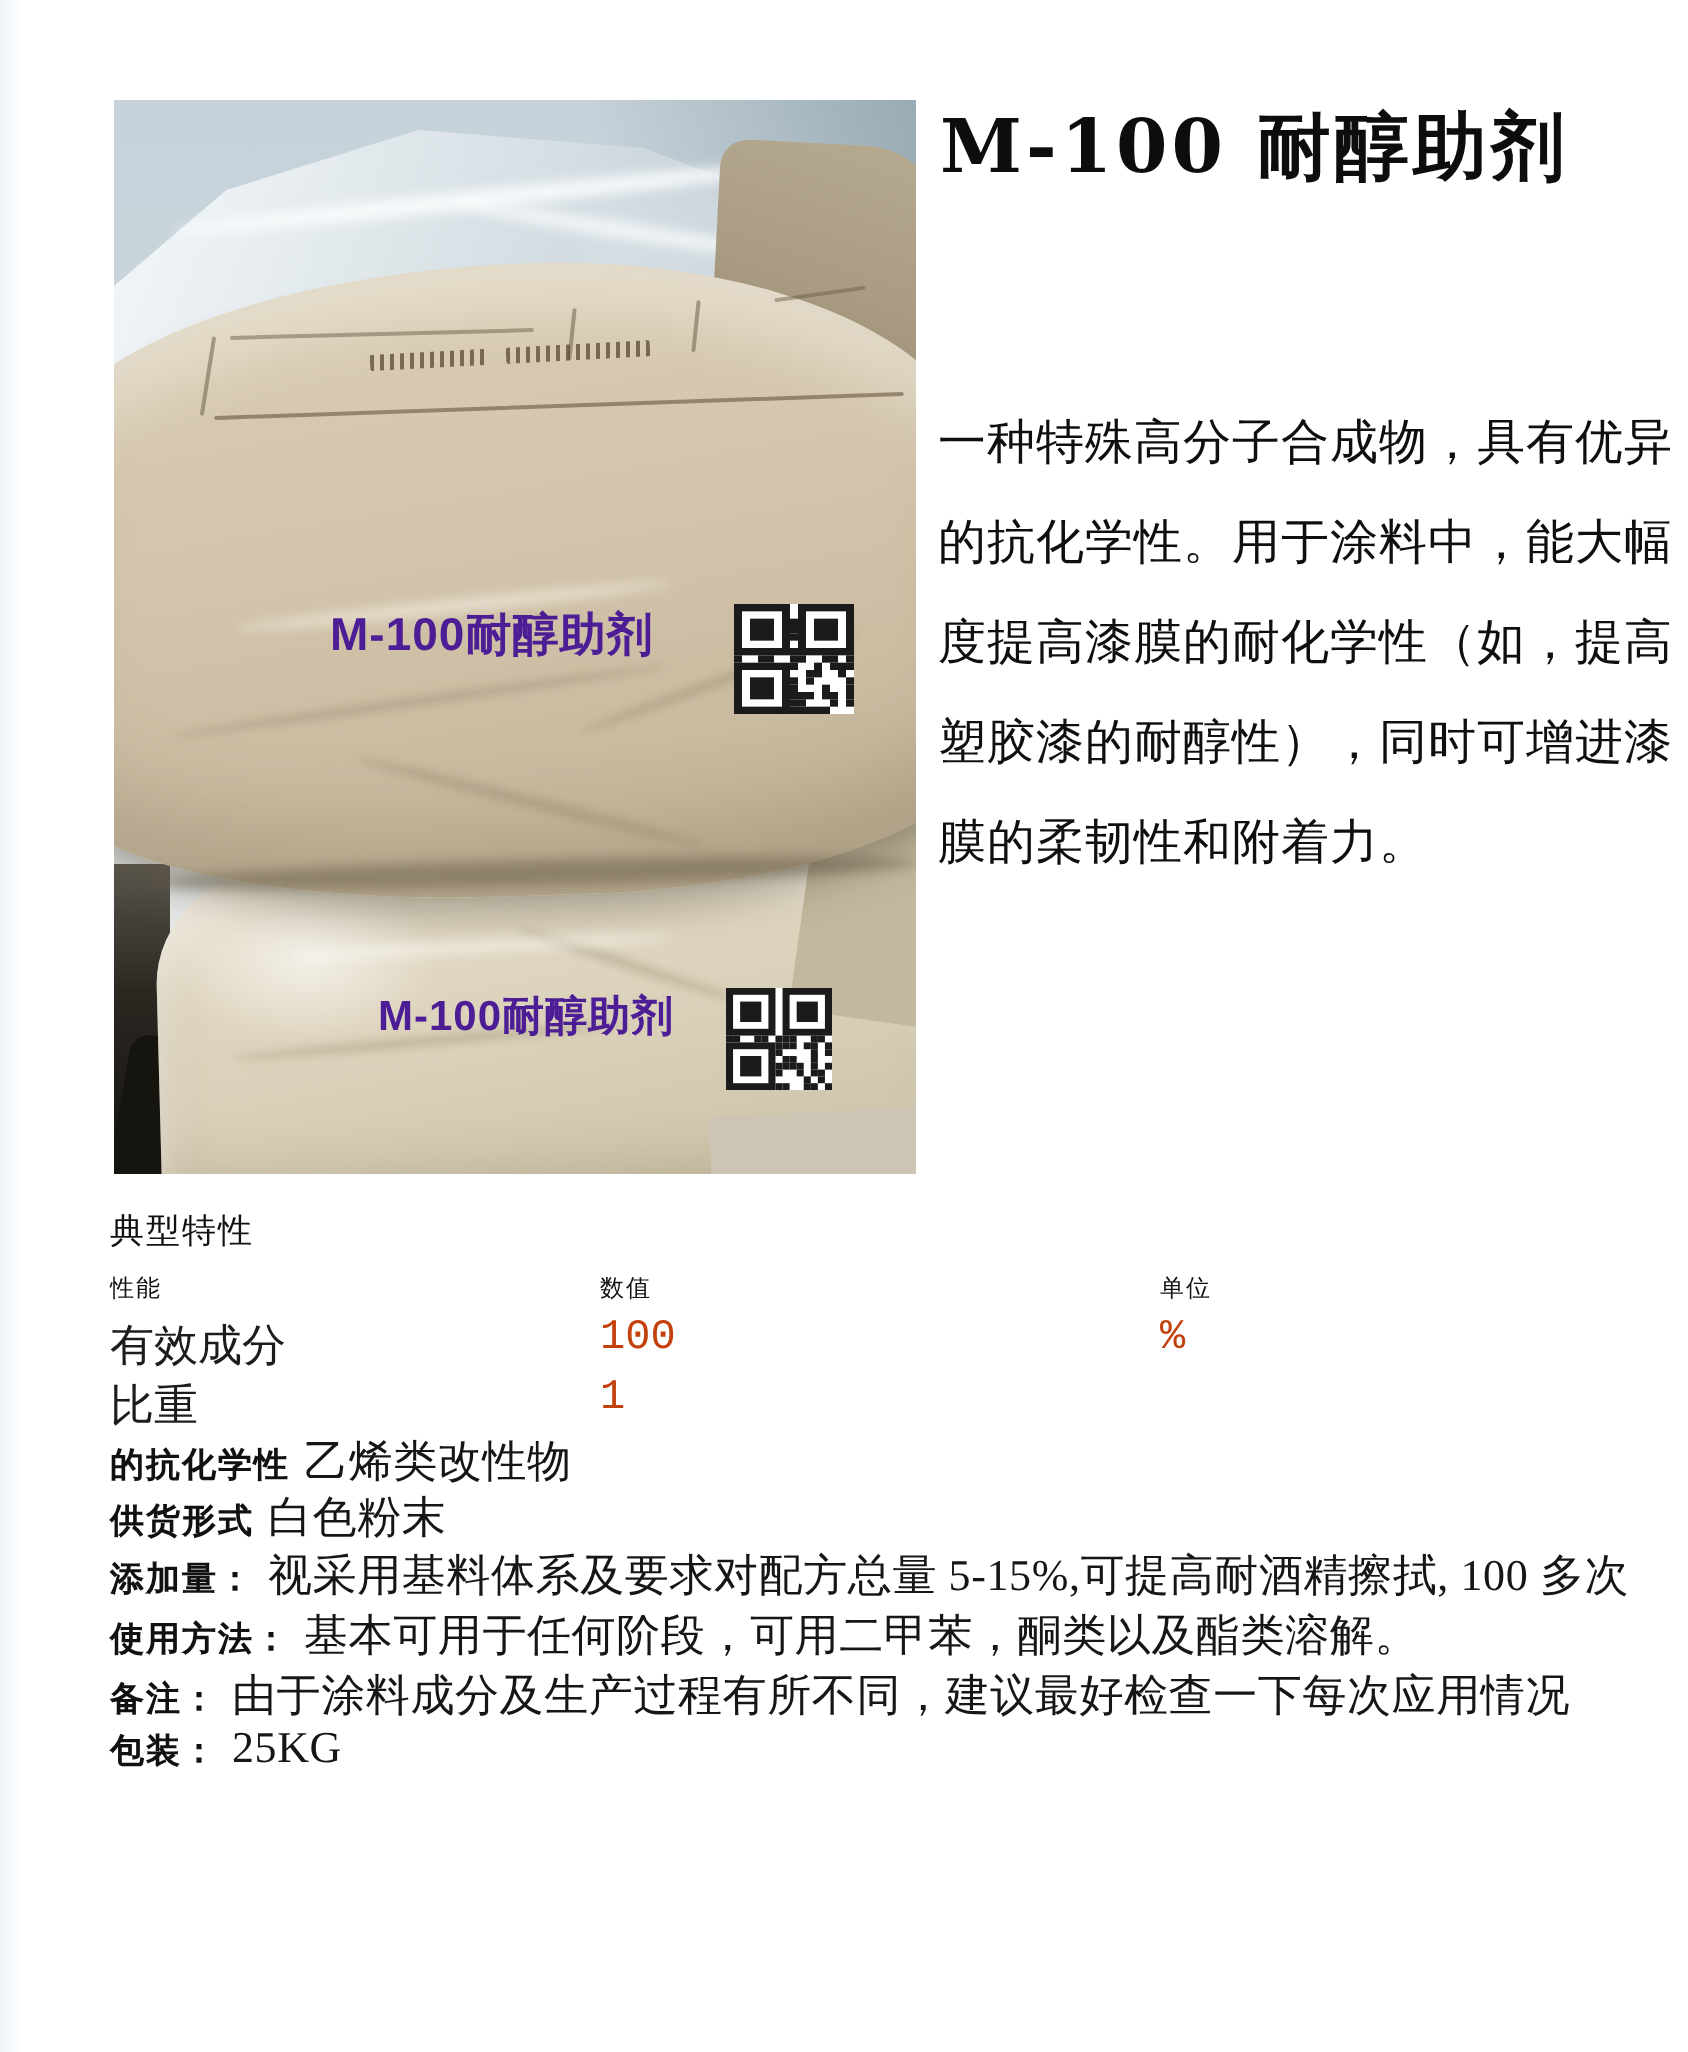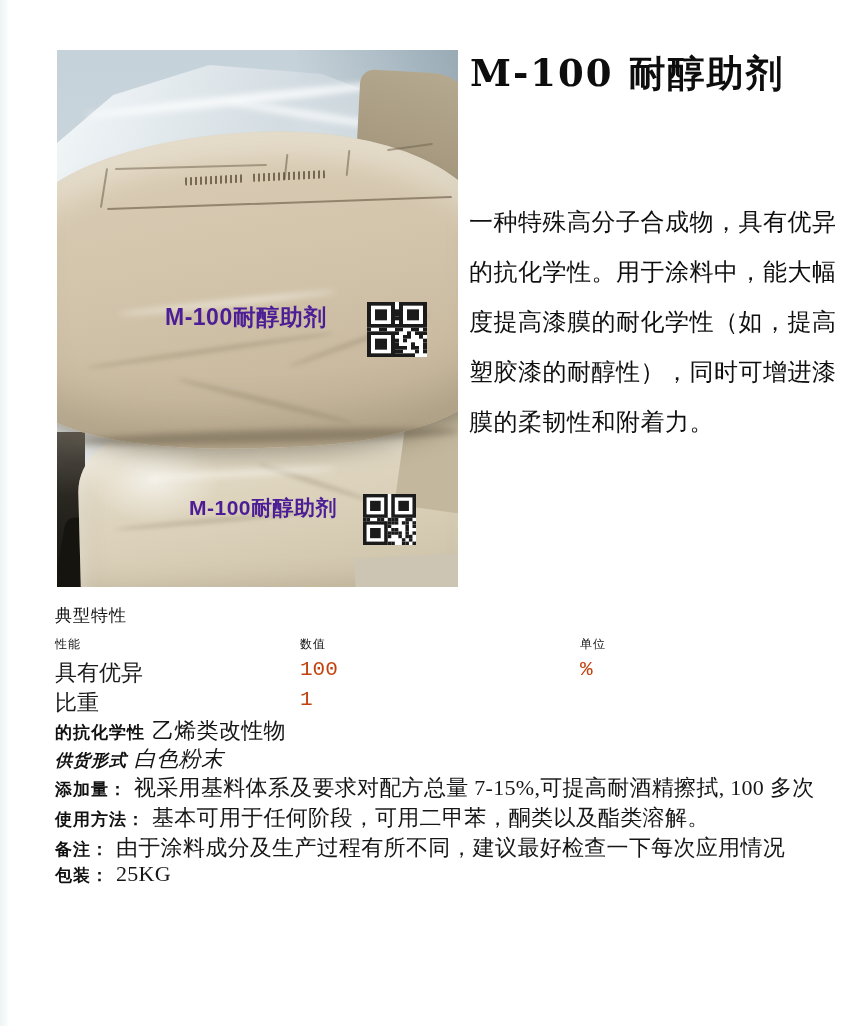--- a/index.html
+++ b/index.html
@@ -141,21 +141,21 @@
   .thead span{font-size:12px;font-weight:400;color:#111;letter-spacing:1px;}
   .trow1{top:56px;}
   .trow2{top:86px;}
   .c1{position:absolute;left:0;}
   .c2{position:absolute;left:245px;}
   .c3{position:absolute;left:525px;}
   .pname{font-size:22px;color:#1c1c1c;}
   .pval{font-family:Liberation Mono, monospace;font-size:21px;color:#c2410c;}
   .dline{position:absolute;left:0;white-space:nowrap;}
   .d-chem{top:114px;}
-  .d-form{top:142px;font-style:italic;}
+  .d-form{top:142px;}
   .d-add{top:171px;}
   .d-use{top:201px;}
   .d-note{top:231px;}
   .d-pack{top:259px;}
   .dlabel{font-size:17px;font-weight:700;color:#111;letter-spacing:1px;margin-right:7px;}
   .dvalue{font-family:"Liberation Serif", serif;font-size:22px;color:#161616;letter-spacing:0.3px;}
 </style>
 </head>
 <body>
 
@@ -318,39 +318,39 @@
 <section class="specs">
   <h2 class="sec-title">典型特性</h2>
 
   <div class="row thead">
     <span class="c1">性能</span>
     <span class="c2">数值</span>
     <span class="c3">单位</span>
   </div>
 
   <div class="row trow1">
-    <span class="c1 pname">具有优异</span>
+    <span class="c1 pname">有效成分</span>
     <span class="c2 pval">100</span>
     <span class="c3 pval">%</span>
   </div>
 
   <div class="row trow2">
     <span class="c1 pname">比重</span>
     <span class="c2 pval">1</span>
     <span class="c3 pval"></span>
   </div>
 
   <div class="dline d-chem">
     <span class="dlabel">的抗化学性</span><span class="dvalue">乙烯类改性物</span>
   </div>
   <div class="dline d-form">
     <span class="dlabel">供货形式</span><span class="dvalue">白色粉末</span>
   </div>
   <div class="dline d-add">
-    <span class="dlabel">添加量：</span><span class="dvalue">视采用基料体系及要求对配方总量 7-15%,可提高耐酒精擦拭, 100 多次</span>
+    <span class="dlabel">添加量：</span><span class="dvalue">视采用基料体系及要求对配方总量 5-15%,可提高耐酒精擦拭, 100 多次</span>
   </div>
   <div class="dline d-note">
     <span class="dlabel">备注：</span><span class="dvalue">由于涂料成分及生产过程有所不同，建议最好检查一下每次应用情况</span>
   </div>
   <div class="dline d-use">
     <span class="dlabel">使用方法：</span><span class="dvalue">基本可用于任何阶段，可用二甲苯，酮类以及酯类溶解。</span>
   </div>
   <div class="dline d-pack">
     <span class="dlabel">包装：</span><span class="dvalue">25KG</span>
   </div>

